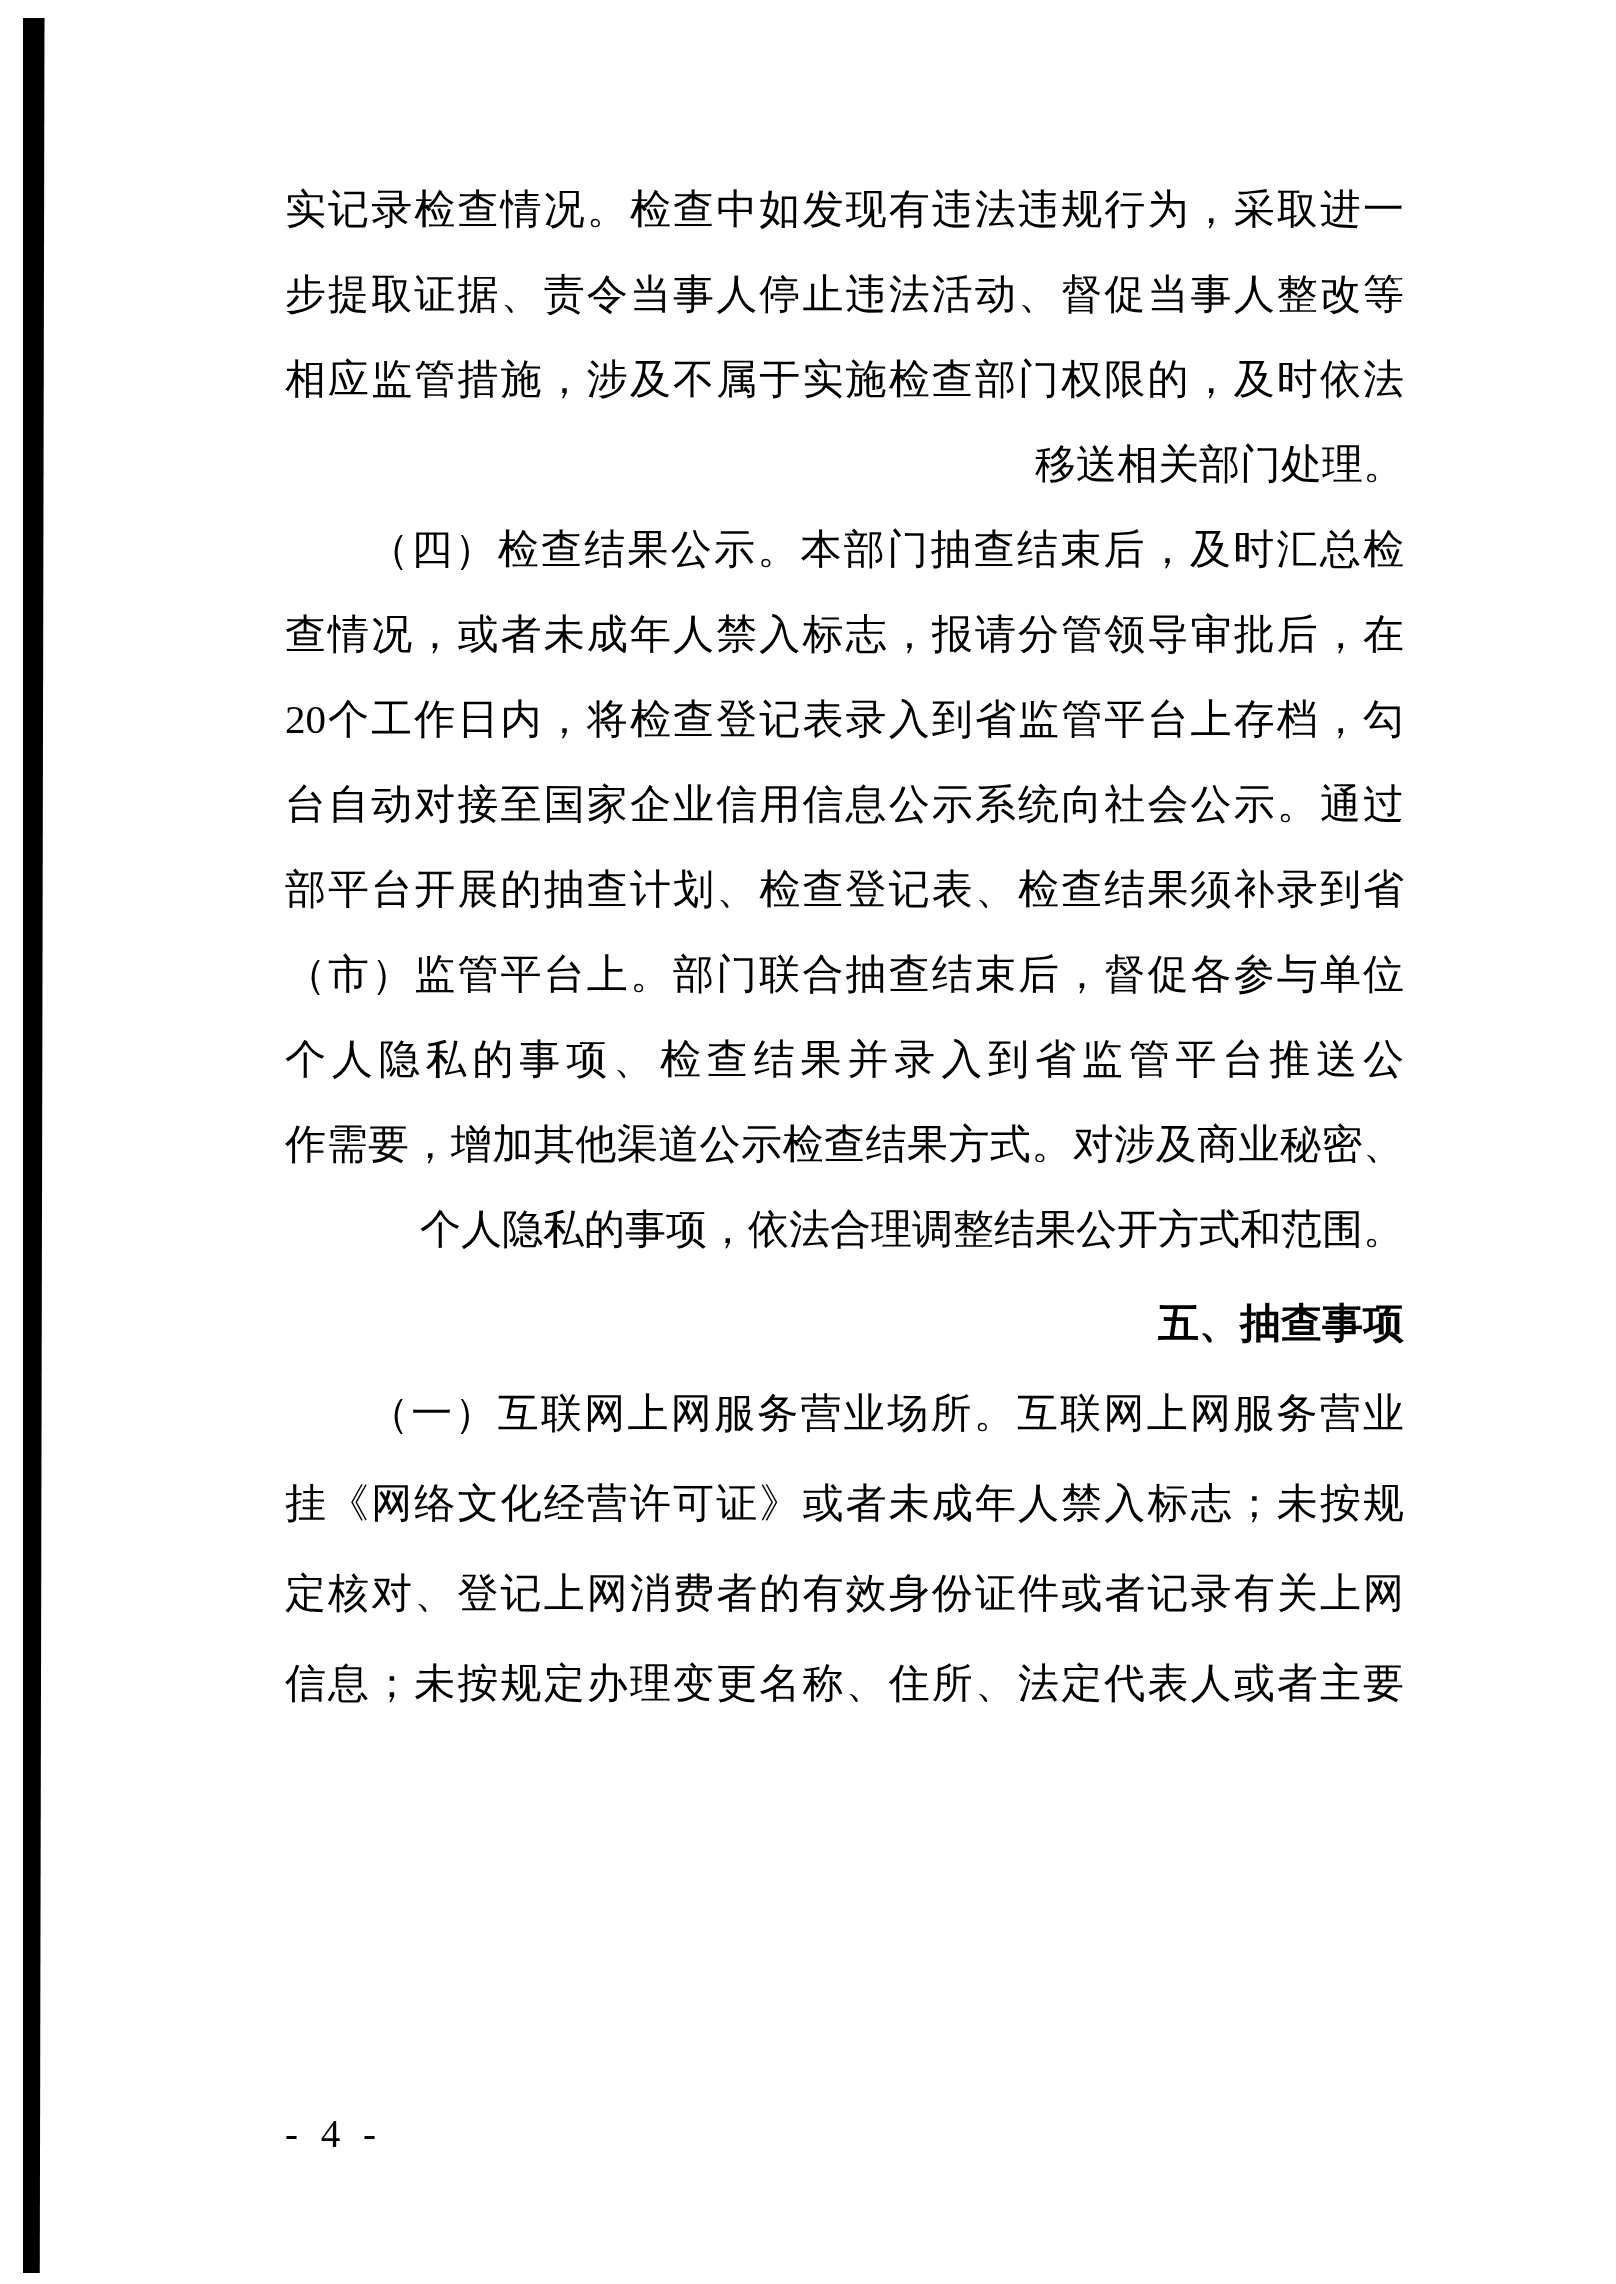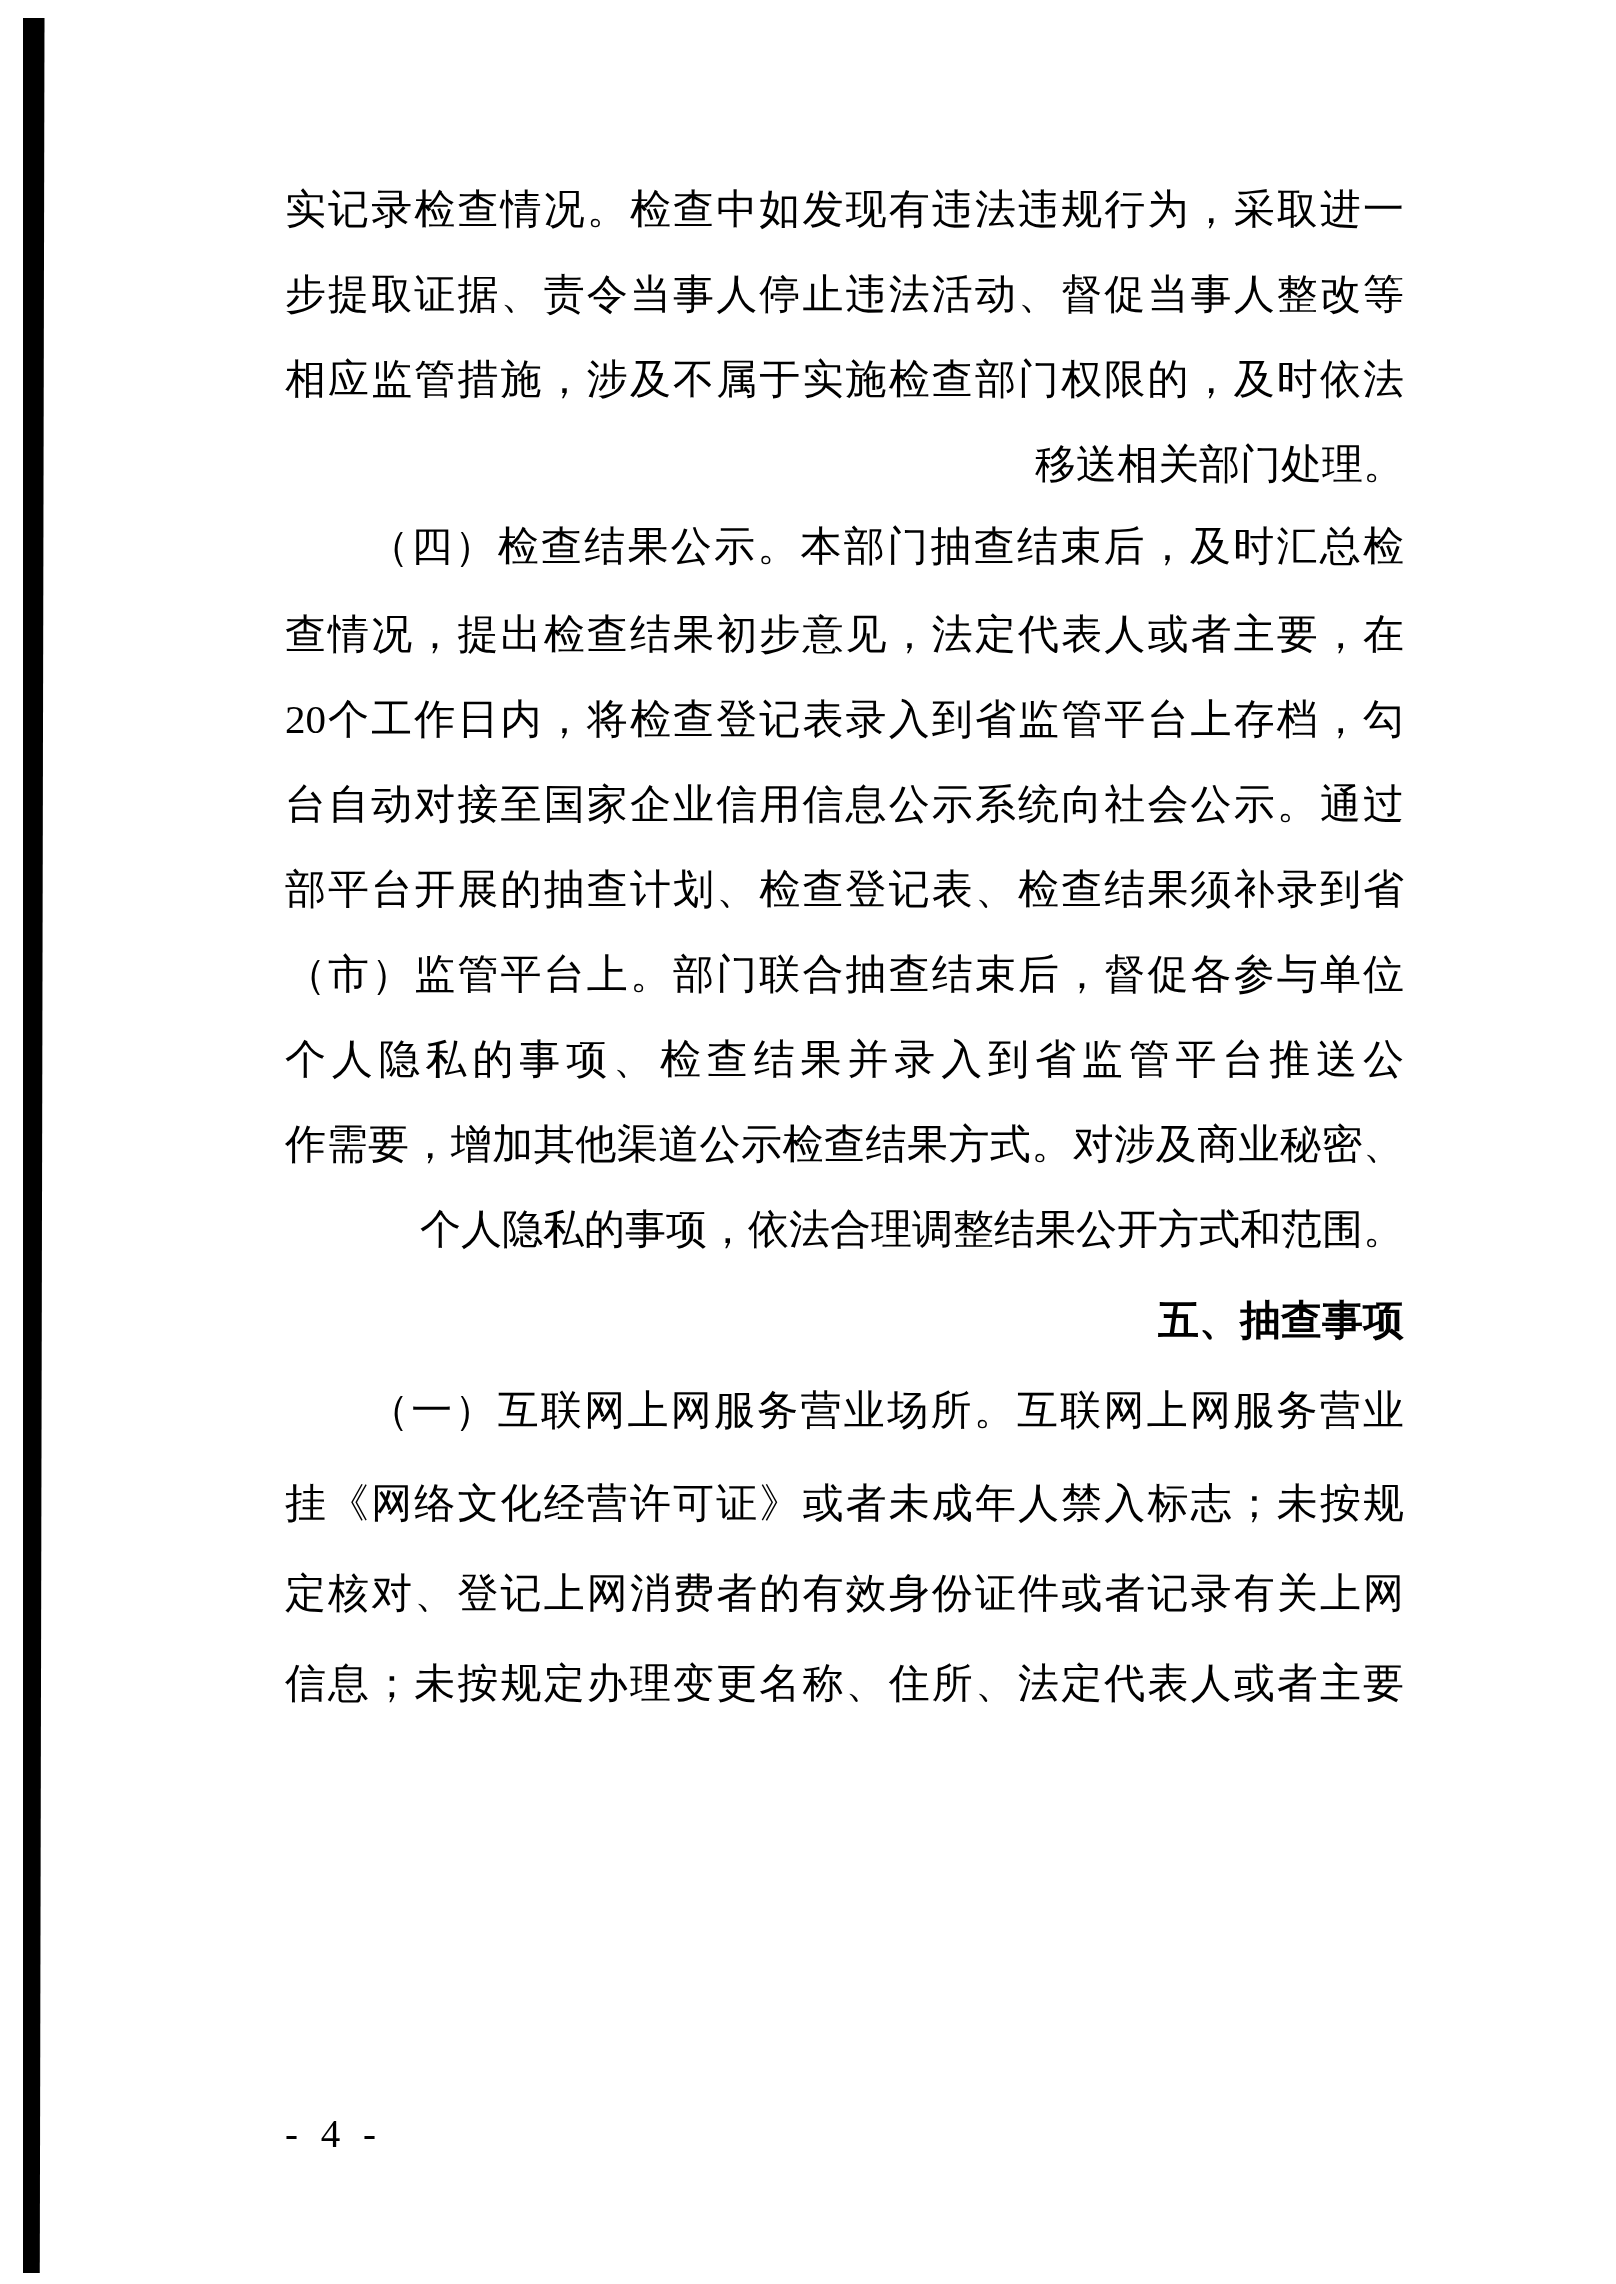--- a/index.html
+++ b/index.html
@@ -39,21 +39,20 @@
     line-height: 85px;
     white-space: normal;
     text-align: right;
   }
   .line.justify {
     text-align: justify;
     text-align-last: justify;
   }
   .line.indent {
     text-indent: 83px;
-    font-family: Liberation Mono, monospace;
   }
   .line.sec2 {
     height: 90px;
     line-height: 90px;
   }
   .line.heading {
     font-weight: bold;
     height: 90px;
     line-height: 90px;
     margin-top: 5.9px;
@@ -71,21 +70,21 @@
 <body>
 
 <div class="page">
   <div class="binding-bar"></div>
   <div class="text-block" id="body-lines">
       <div class="line justify">实记录检查情况。检查中如发现有违法违规行为，采取进一</div>
       <div class="line justify">步提取证据、责令当事人停止违法活动、督促当事人整改等</div>
       <div class="line justify">相应监管措施，涉及不属于实施检查部门权限的，及时依法</div>
       <div class="line">移送相关部门处理。</div>
       <div class="line justify indent">（四）检查结果公示。本部门抽查结束后，及时汇总检</div>
-      <div class="line justify">查情况，提出检查结果初步意见，法定代表人或者主要，在</div>
+      <div class="line justify">查情况，或者未成年人禁入标志，报请分管领导审批后，在</div>
       <div class="line justify">20个工作日内，将检查登记表录入到省监管平台上存档，勾</div>
       <div class="line justify">台自动对接至国家企业信用信息公示系统向社会公示。通过</div>
       <div class="line justify">部平台开展的抽查计划、检查登记表、检查结果须补录到省</div>
       <div class="line justify">（市）监管平台上。部门联合抽查结束后，督促各参与单位</div>
       <div class="line justify">个人隐私的事项、检查结果并录入到省监管平台推送公</div>
       <div class="line justify">作需要，增加其他渠道公示检查结果方式。对涉及商业秘密、</div>
       <div class="line">个人隐私的事项，依法合理调整结果公开方式和范围。</div>
       <div class="line indent heading">五、抽查事项</div>
       <div class="line justify indent sec2">（一）互联网上网服务营业场所。互联网上网服务营业</div>
       <div class="line justify sec2">挂《网络文化经营许可证》或者未成年人禁入标志；未按规</div>

